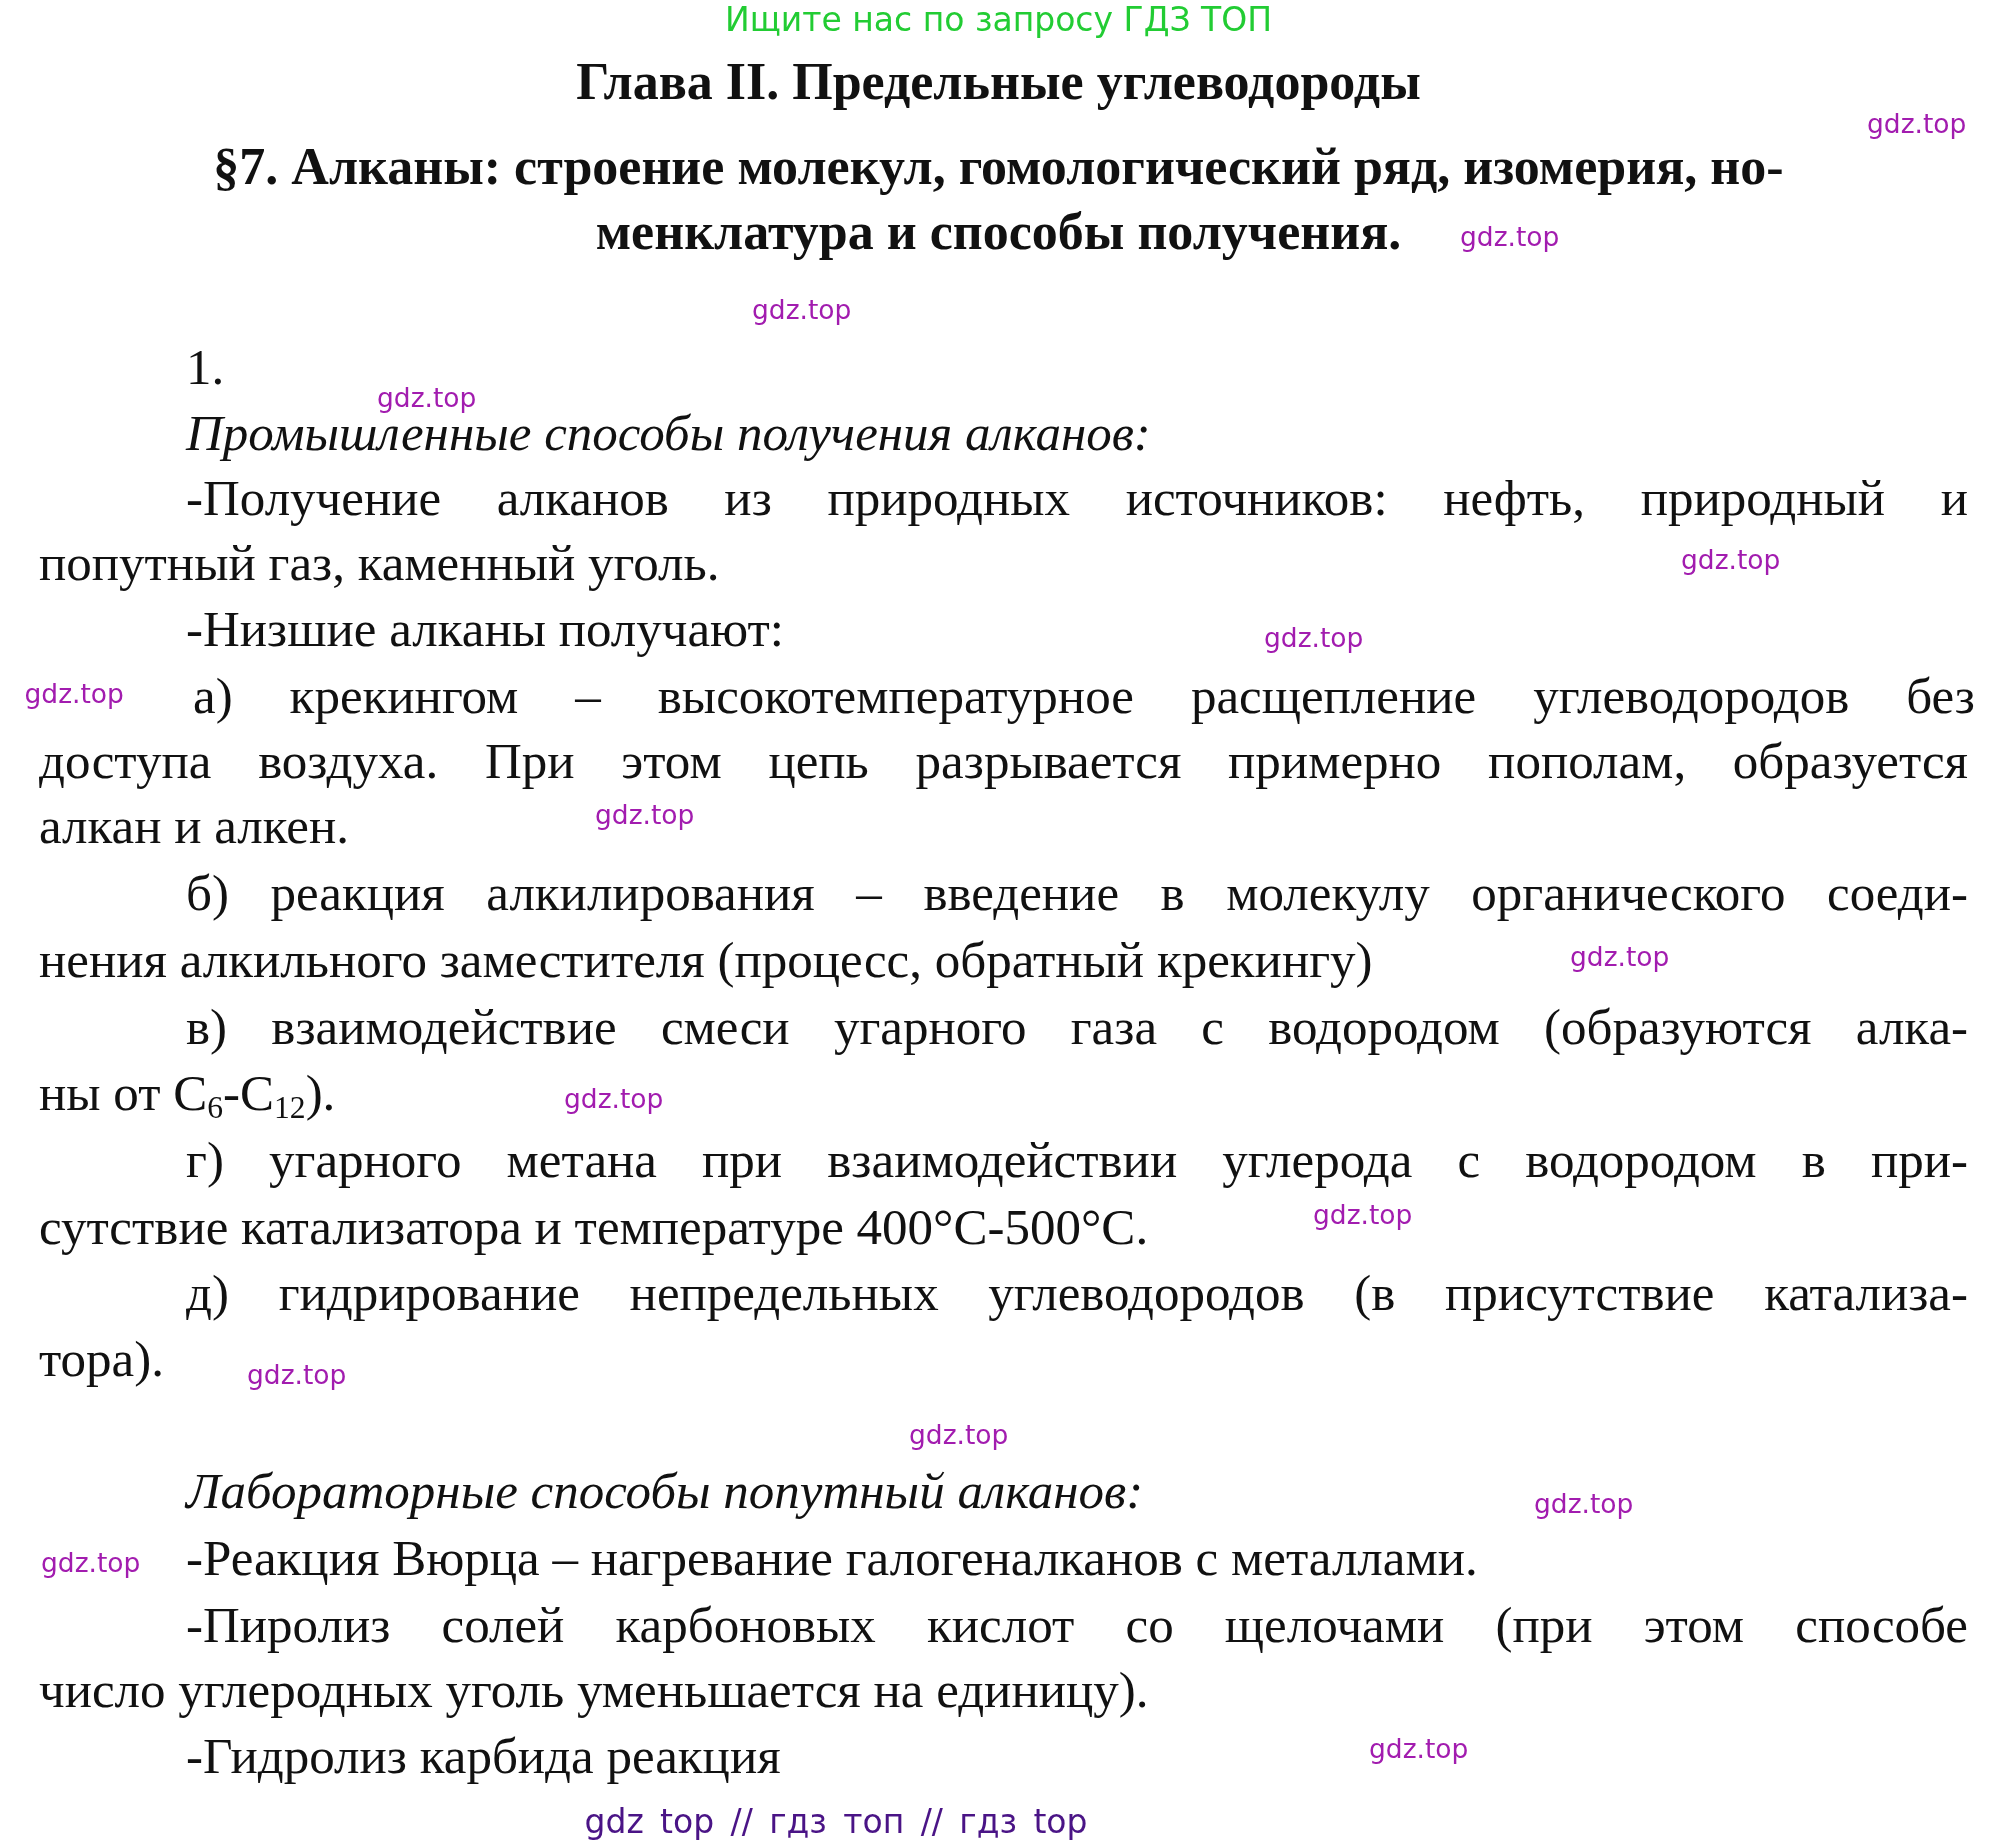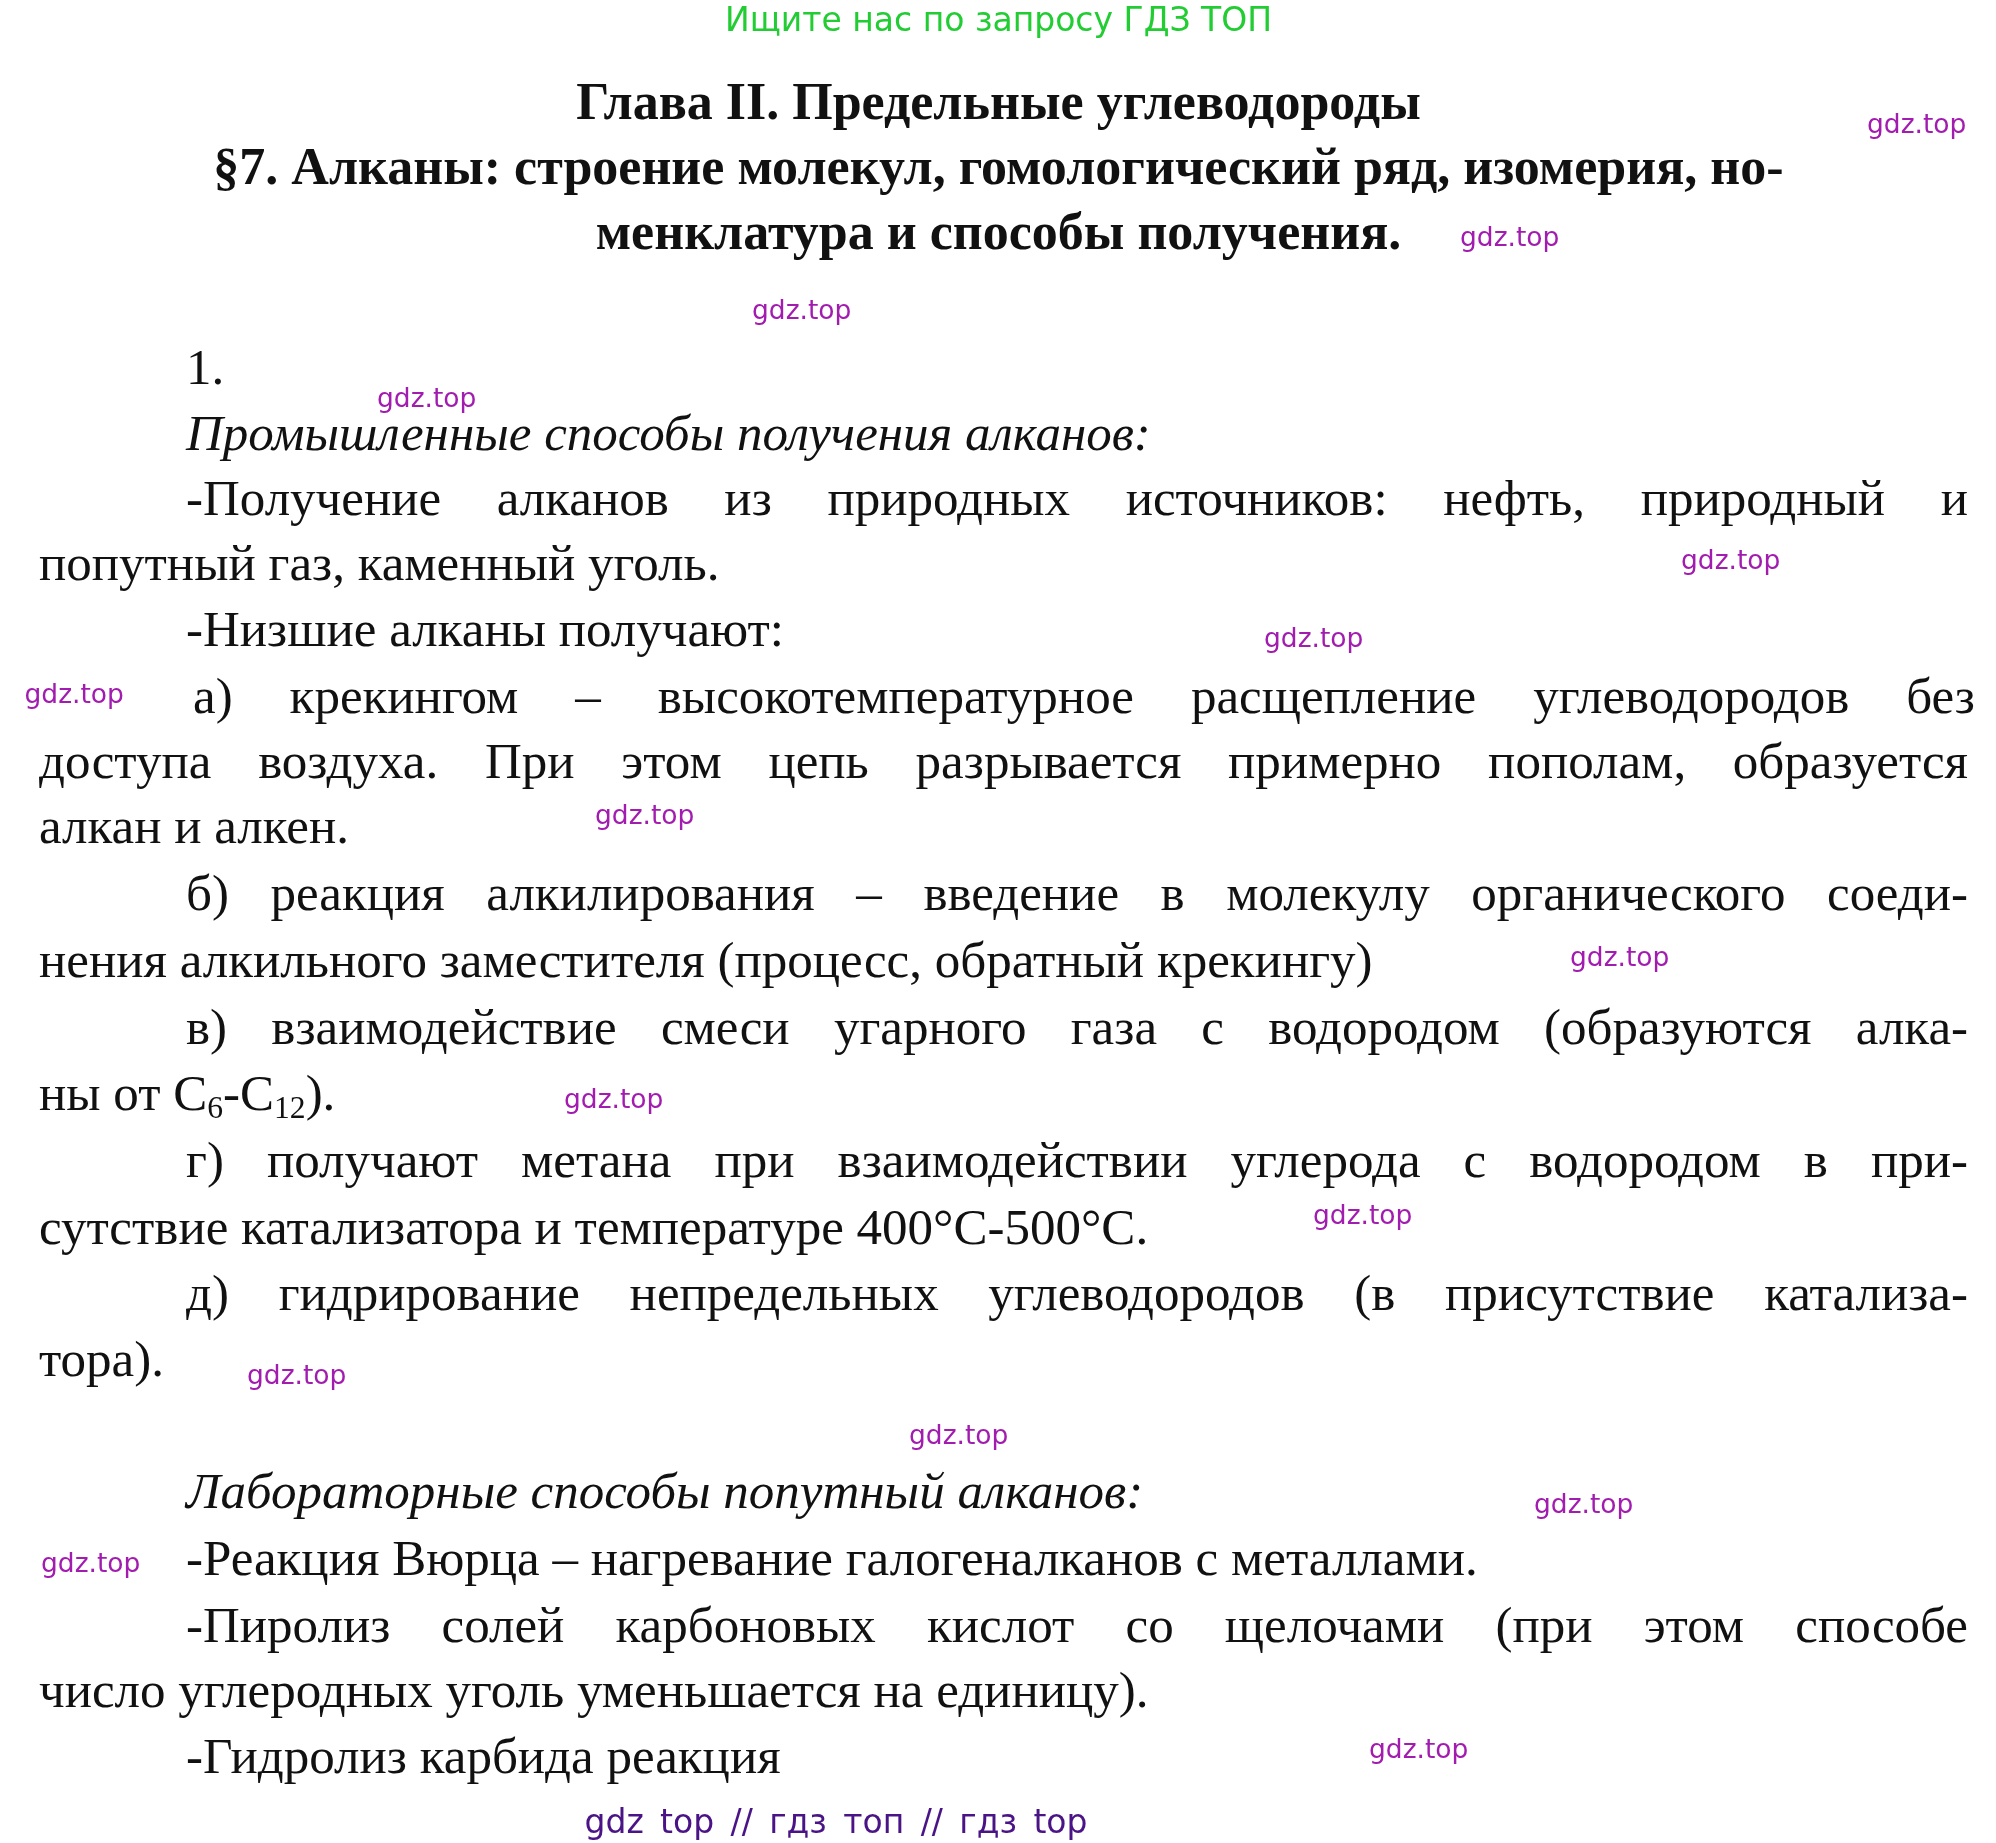--- a/index.html
+++ b/index.html
@@ -13,42 +13,42 @@
   .ital { font-style:italic; }
   .wm { font-family:"DejaVu Sans", sans-serif; font-size:26.5px; color:#a21caf; }
   .footer { font-family:"DejaVu Sans", sans-serif; font-size:33px; color:#4a1486; left:0; width:1624px; text-align:center; top:1802px; word-spacing:5.9px;padding-left:24px; }
   sub { font-size:0.62em; vertical-align:-0.25em; line-height:0; }
 </style>
 </head>
 <body>
 
 <div class="abs promo">Ищите нас по запросу ГДЗ ТОП</div>
 
-<div class="abs title" style="top:72px;text-align:center;">Глава II. Предельные углеводороды</div>
+<div class="abs title" style="top:52px;text-align:center;">Глава II. Предельные углеводороды</div>
 <div class="abs title" style="top:137px;">§7. Алканы: строение молекул, гомологический ряд, изомерия, но-</div>
 <div class="abs title" style="top:202px;">менклатура и способы получения.</div>
 
 <div class="abs body-line" style="left:186px; top:338px;">1.</div>
 
 <div class="abs body-line indent ital" style="top:404px;">Промышленные способы получения алканов:</div>
 <div class="abs body-line indent just" style="top:469px;">-Получение алканов из природных источников: нефть, природный и</div>
 <div class="abs body-line" style="top:534px;">попутный газ, каменный уголь.</div>
 <div class="abs body-line indent" style="top:600px;">-Низшие алканы получают:</div>
 
 <div class="abs body-line indent just" style="top:667px;margin-left:7px;">а) крекингом – высокотемпературное расщепление углеводородов без</div>
 <div class="abs body-line just" style="top:732px;">доступа воздуха. При этом цепь разрывается примерно пополам, образуется</div>
 <div class="abs body-line" style="top:797px;">алкан и алкен.</div>
 
 <div class="abs body-line indent just" style="top:864px;">б) реакция алкилирования – введение в молекулу органического соеди-</div>
 <div class="abs body-line" style="top:931px;">нения алкильного заместителя (процесс, обратный крекингу)</div>
 
 <div class="abs body-line indent just" style="top:998px;">в) взаимодействие смеси угарного газа с водородом (образуются алка-</div>
 <div class="abs body-line" style="top:1064px;"><span>ны от С</span><sub>6</sub><span>-С</span><sub>12</sub><span>).</span></div>
 
-<div class="abs body-line indent just" style="top:1131px;">г) получают метана при взаимодействии углерода с водородом в при-</div>
+<div class="abs body-line indent just" style="top:1131px;">г) угарного метана при взаимодействии углерода с водородом в при-</div>
 <div class="abs body-line" style="top:1198px;">сутствие катализатора и температуре 400°С-500°С.</div>
 
 <div class="abs body-line indent just" style="top:1264px;">д) гидрирование непредельных углеводородов (в присутствие катализа-</div>
 <div class="abs body-line" style="top:1330px;">тора).</div>
 
 <div class="abs body-line indent ital" style="top:1462px;">Лабораторные способы попутный алканов:</div>
 <div class="abs body-line indent" style="top:1529px;">-Реакция Вюрца – нагревание галогеналканов с металлами.</div>
 <div class="abs body-line indent just" style="top:1596px;">-Пиролиз солей карбоновых кислот со щелочами (при этом способе</div>
 <div class="abs body-line" style="top:1661px;">число углеродных уголь уменьшается на единицу).</div>
 <div class="abs body-line indent" style="top:1727px;">-Гидролиз карбида реакция</div>

